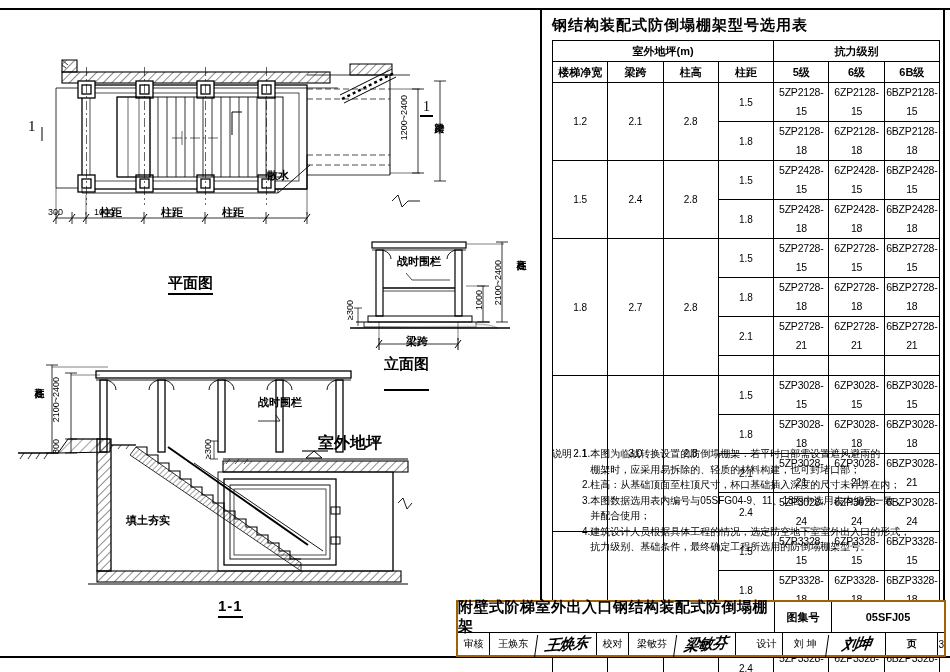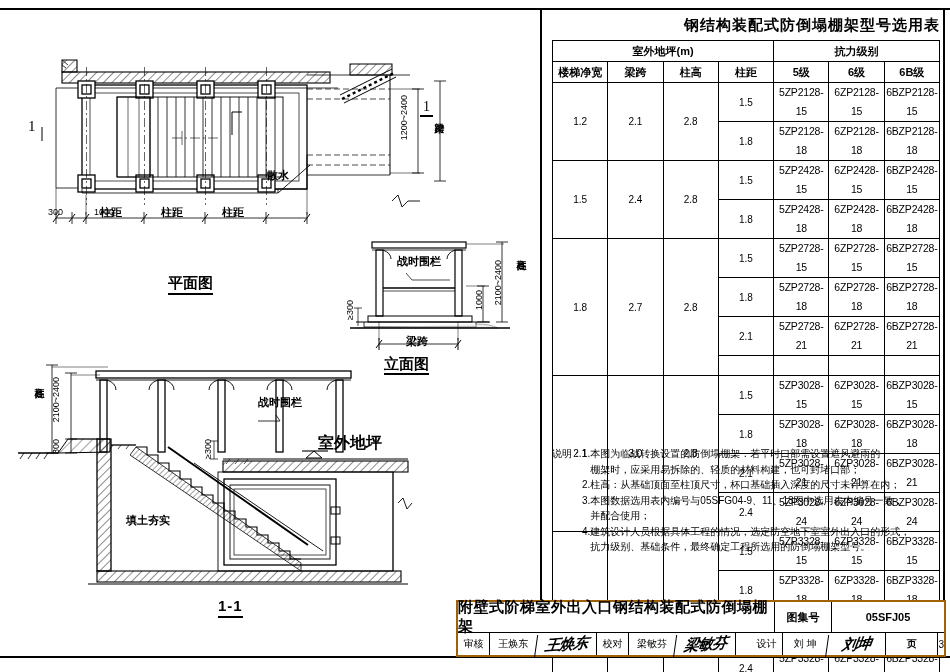--- a/index.html
+++ b/index.html
@@ -17,21 +17,21 @@
   .vert-rot{writing-mode:vertical-rl;transform:rotate(180deg);}
 
   
   .frame-top{position:absolute;left:0;top:8px;width:950px;height:2px;background:#000;}
   .frame-right{position:absolute;right:5px;top:8px;width:2px;height:648px;background:#000;}
   .frame-bot{position:absolute;left:0;bottom:14px;width:950px;height:2px;background:#000;}
   .frame-mid{position:absolute;left:540px;top:8px;width:2px;height:648px;background:#000;}
 
   
   #table-wrap{position:absolute;left:552px;top:16px;width:388px;}
-  #table-title{text-align:right;font-size:15px;font-weight:bold;letter-spacing:1px;margin-bottom:5px;}
+  #table-title{text-align:left;font-size:15px;font-weight:bold;letter-spacing:1px;margin-bottom:5px;}
   table.sel{border-collapse:collapse;width:388px;table-layout:fixed;font-size:10px;}
   table.sel th,table.sel td{
     border:1px solid #000;text-align:center;padding:0;
     height:19px;font-weight:normal;line-height:19px;
   }
   table.sel th{font-size:11px;font-weight:bold;height:20px;line-height:20px;}
   table.sel .grp{font-size:11px;}
   table.sel .mono{font-size:10.5px;letter-spacing:-0.2px;}
   .c-w{width:46px;}.c-s{width:30px;}.c-h{width:28px;}.c-d{width:26px;}
   .c-m{width:86px;}
@@ -290,21 +290,21 @@
       </g>
     </svg>
     <div class="lbl" style="left:47px;top:18px;font-weight:bold;font-size:11px;">战时围栏</div>
     <div class="lbl dim vert-rot" style="left:125px;top:52px;">1000</div>
     <div class="lbl dim vert-rot" style="left:144px;top:22px;">2100~2400</div>
     <div class="lbl vert" style="left:166px;top:14px;font-weight:bold;font-size:10px;">柱高</div>
     <div class="lbl" style="left:56px;top:98px;font-weight:bold;">梁跨</div>
     <div class="lbl dim vert-rot" style="left:-4px;top:62px;">≥300</div>
   </div>
 
-  <div class="lbl" style="left:384px;top:356px;font-size:15px;font-weight:bold;border-bottom:2px solid #000;padding-bottom:2px;">立面图</div>
+  <div class="lbl" style="left:384px;top:356px;font-size:15px;font-weight:bold;border-bottom:2px solid #000;padding-bottom:18px;">立面图</div>
 
   <div class="abs" style="left:18px;top:355px;width:500px;height:240px;">
     <svg width="500" height="240" viewBox="0 0 500 240">
       <defs>
         <pattern id="sh" width="6" height="6" patternUnits="userSpaceOnUse" patternTransform="rotate(45)">
           <line x1="0" y1="0" x2="0" y2="6" stroke="#000" stroke-width="0.9"></line>
         </pattern>
         <pattern id="shf" width="4" height="4" patternUnits="userSpaceOnUse" patternTransform="rotate(45)">
           <line x1="0" y1="0" x2="0" y2="4" stroke="#000" stroke-width="0.8"></line>
         </pattern>

